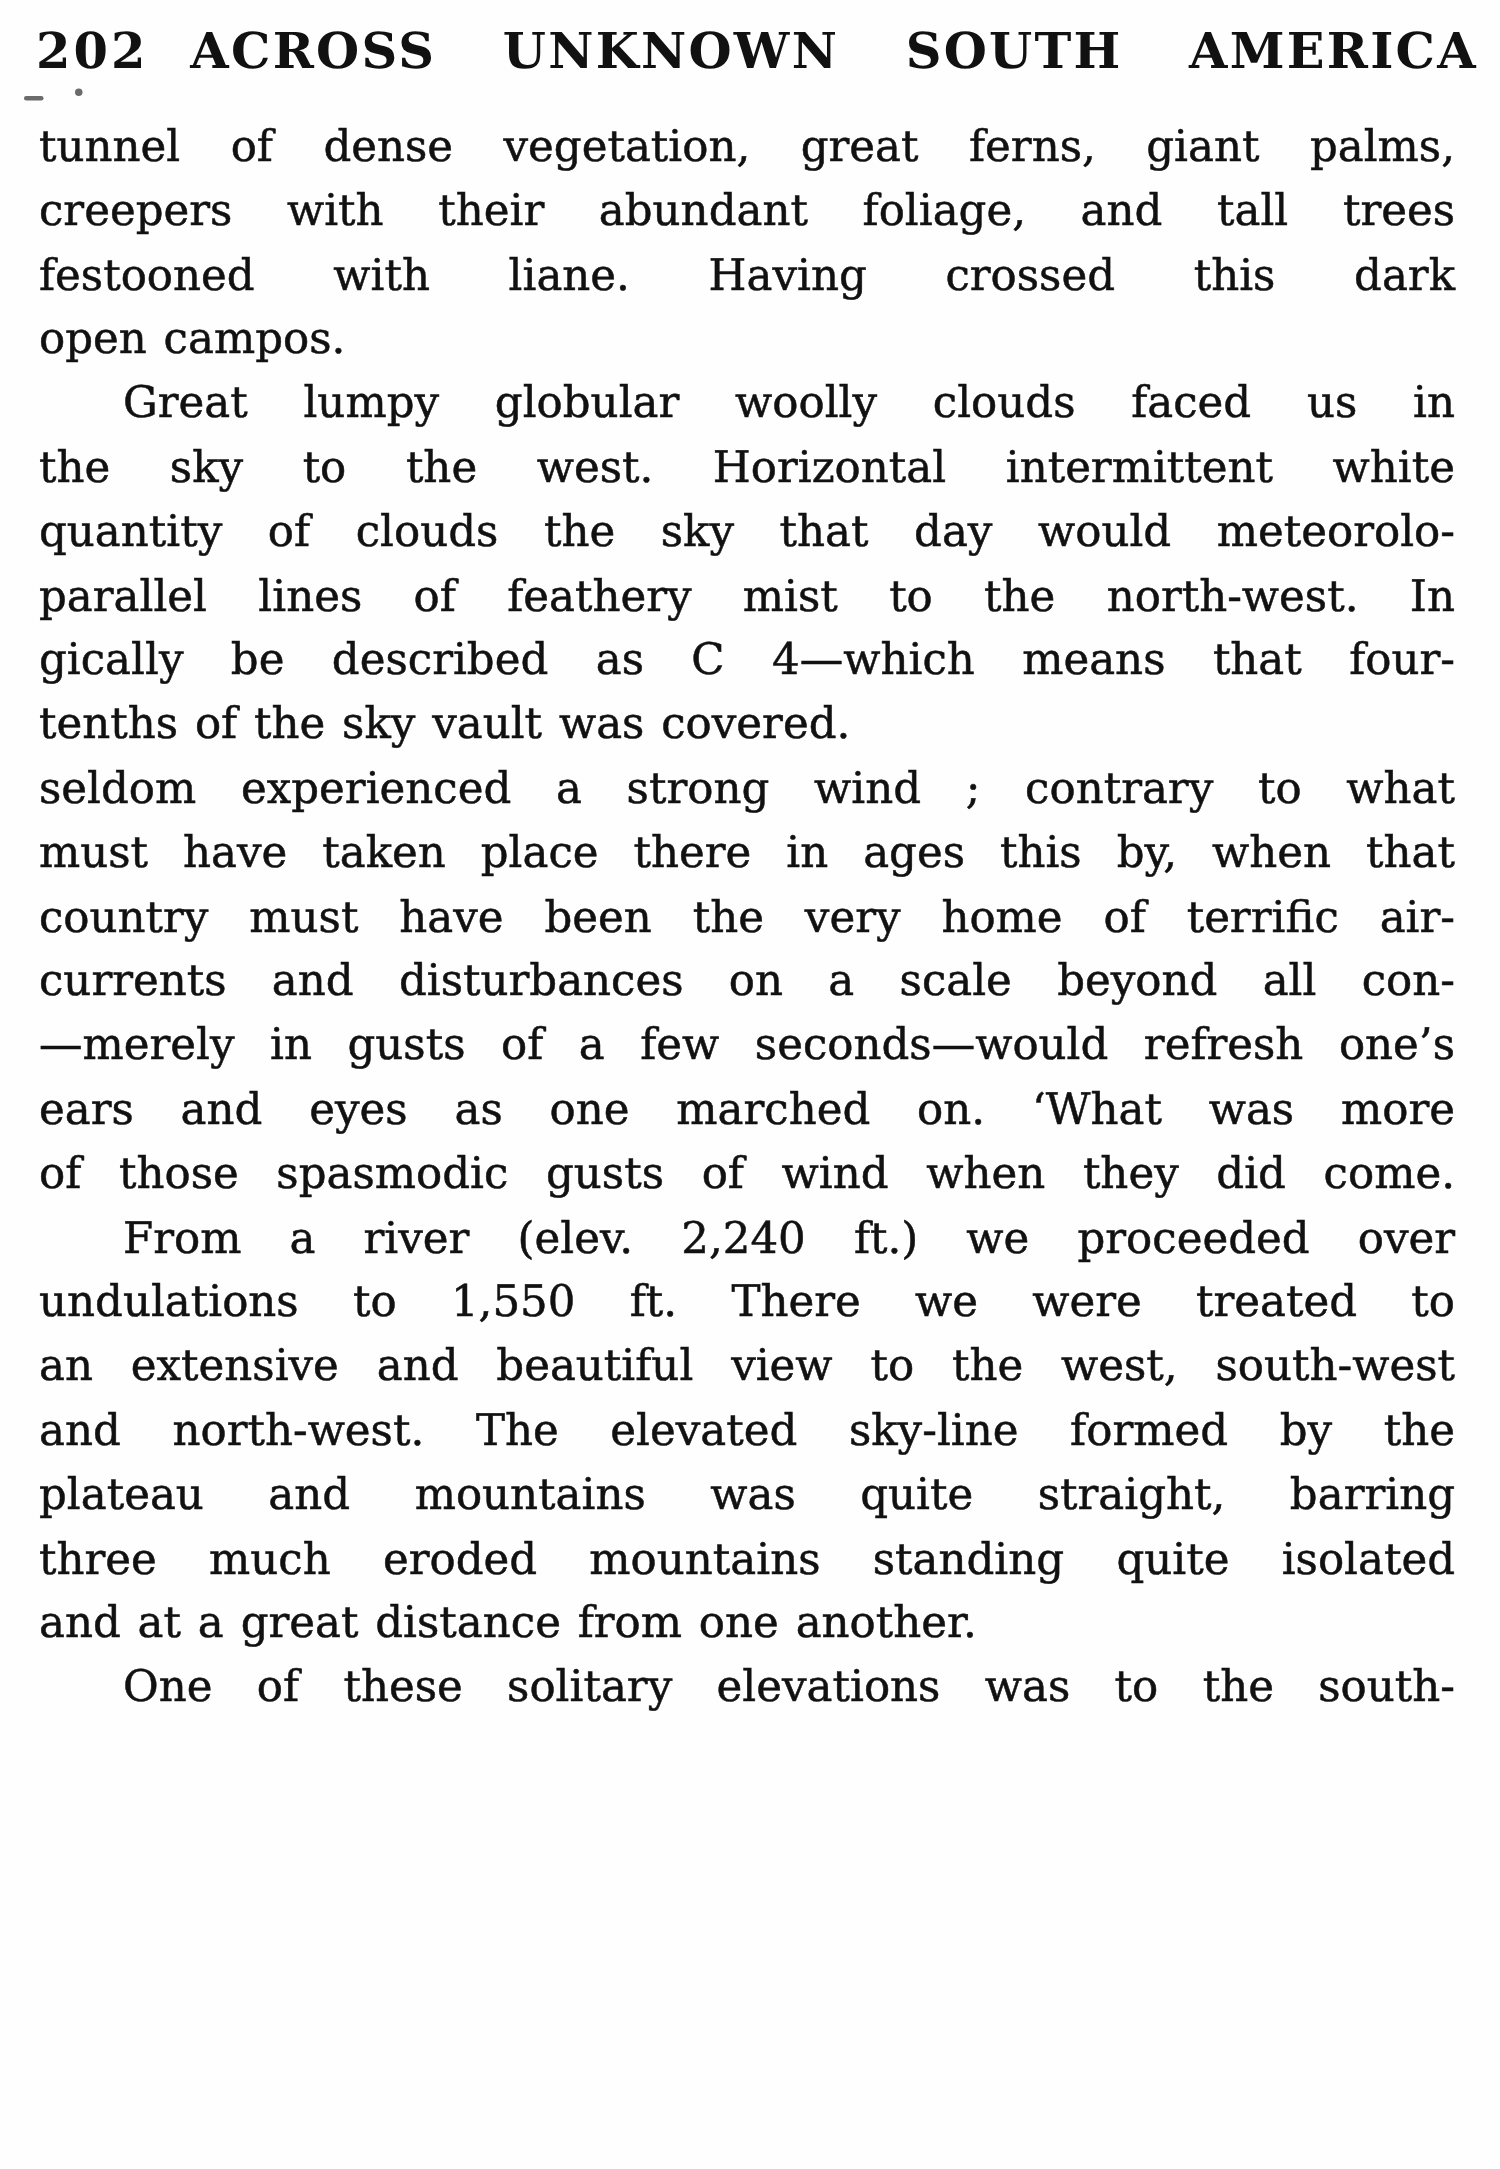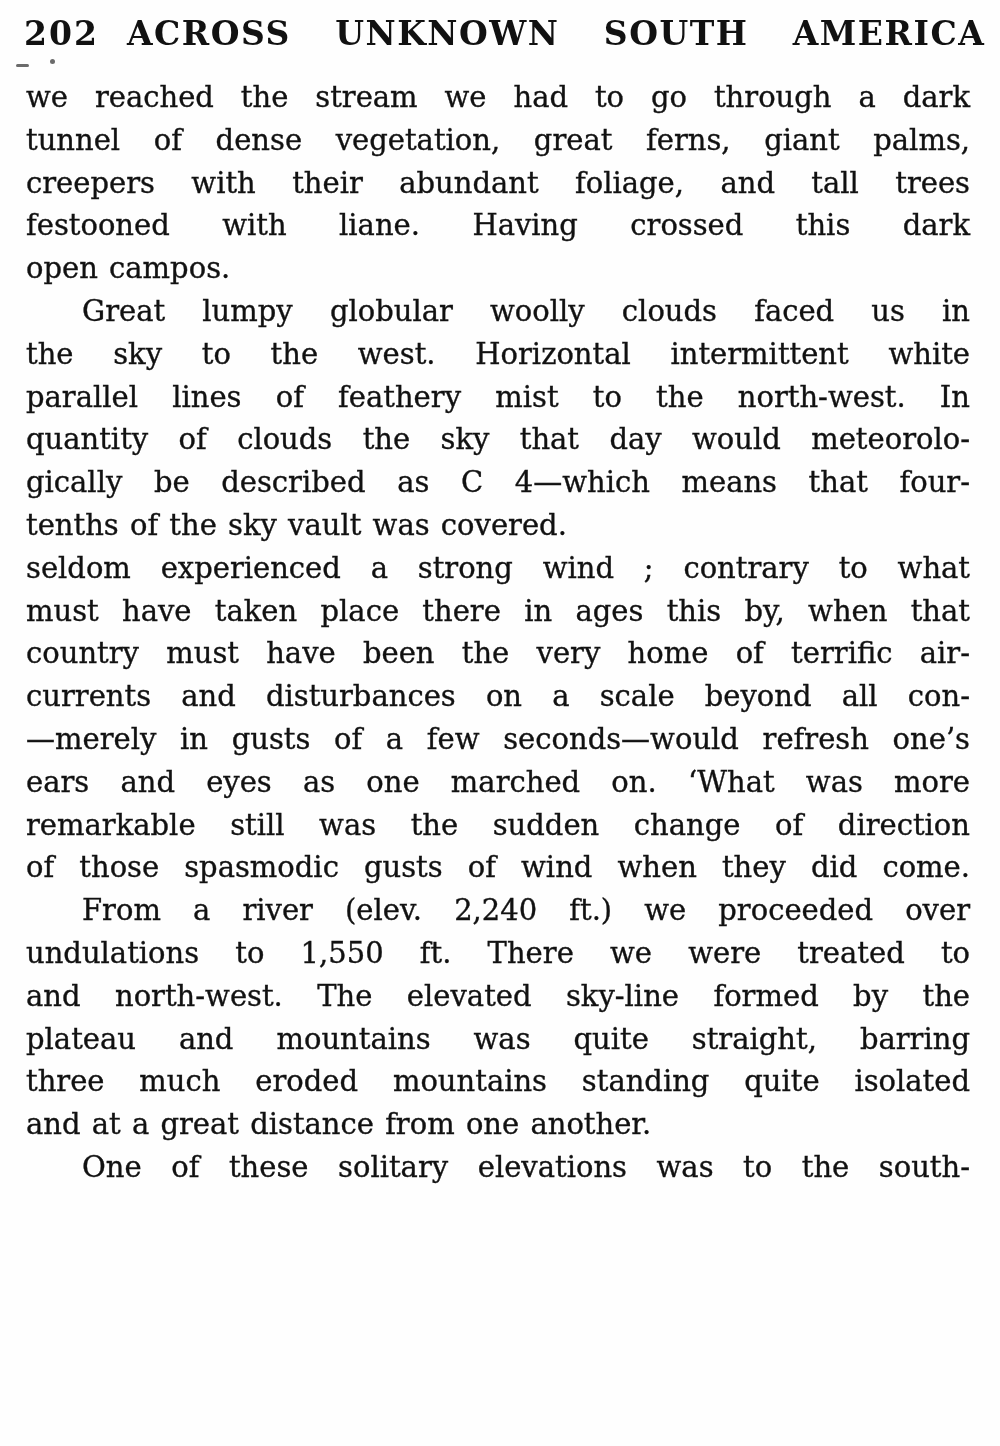--- a/index.html
+++ b/index.html
@@ -65,47 +65,46 @@
   <div class="running-header">
     <span class="page-number">202</span>
     <span class="running-title">ACROSS UNKNOWN SOUTH AMERICA</span>
   </div>
 
   <span class="speck speck-dash"></span>
   <span class="speck speck-dot"></span>
 
   <div class="text-block">
       <div class="para">
-        <div class="line">we reached the stream we had to go through a dark</div>
         <div class="line">tunnel of dense vegetation, great ferns, giant palms,</div>
         <div class="line">creepers with their abundant foliage, and tall trees</div>
         <div class="line">festooned with liane. Having crossed this dark</div>
         <div class="line endline">open campos.</div>
       </div>
       <div class="para">
         <div class="line indent">Great lumpy globular woolly clouds faced us in</div>
         <div class="line">the sky to the west. Horizontal intermittent white</div>
+        <div class="line">quantity of clouds the sky that day would meteorolo-</div>
         <div class="line">parallel lines of feathery mist to the north-west. In</div>
-        <div class="line">quantity of clouds the sky that day would meteorolo-</div>
         <div class="line">gically be described as C 4—which means that four-</div>
         <div class="line endline">tenths of the sky vault was covered.</div>
       </div>
       <div class="para">
         <div class="line">seldom experienced a strong wind ; contrary to what</div>
         <div class="line">must have taken place there in ages this by, when that</div>
         <div class="line">country must have been the very home of terrific air-</div>
         <div class="line">currents and disturbances on a scale beyond all con-</div>
         <div class="line">—merely in gusts of a few seconds—would refresh one’s</div>
         <div class="line">ears and eyes as one marched on. ‘What was more</div>
-        <div class="line">remarkable still was the sudden change of direction</div>
         <div class="line">of those spasmodic gusts of wind when they did come.</div>
       </div>
       <div class="para">
         <div class="line indent">From a river (elev. 2,240 ft.) we proceeded over</div>
         <div class="line">undulations to 1,550 ft. There we were treated to</div>
+        <div class="line">an extensive and beautiful view to the west, south-west</div>
         <div class="line">and north-west. The elevated sky-line formed by the</div>
         <div class="line">plateau and mountains was quite straight, barring</div>
         <div class="line">three much eroded mountains standing quite isolated</div>
         <div class="line endline">and at a great distance from one another.</div>
       </div>
       <div class="para">
         <div class="line indent">One of these solitary elevations was to the south-</div>
       </div>
     </div>
 

